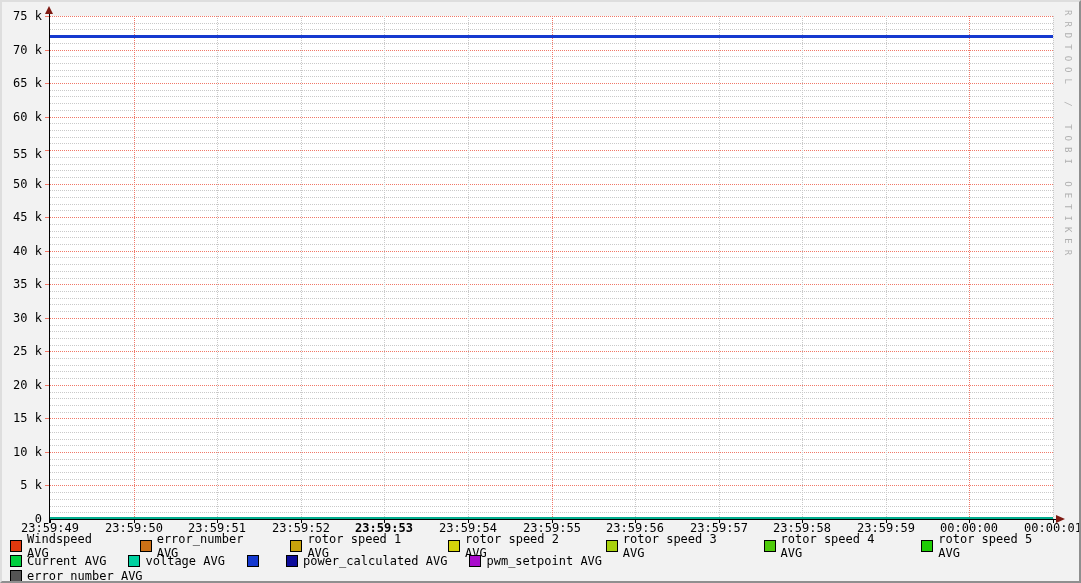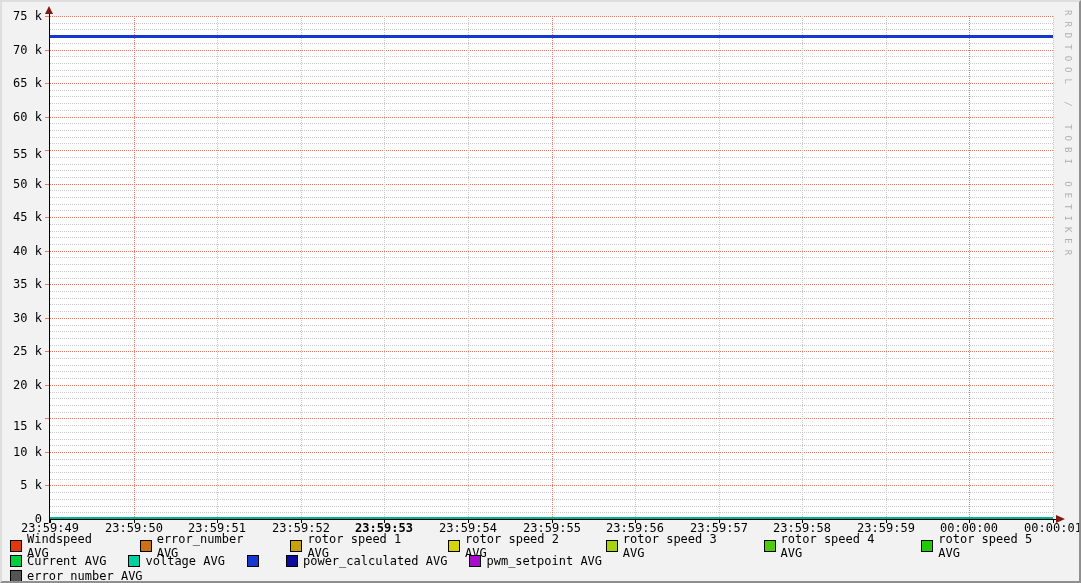--- a/index.html
+++ b/index.html
@@ -165,21 +165,21 @@
       <div class="ylabel" style="top: 74px;">65 k</div>
       <div class="ylabel" style="top: 108px;">60 k</div>
       <div class="ylabel" style="top: 145px;">55 k</div>
       <div class="ylabel" style="top: 175px;">50 k</div>
       <div class="ylabel" style="top: 208px;">45 k</div>
       <div class="ylabel" style="top: 242px;">40 k</div>
       <div class="ylabel" style="top: 275px;">35 k</div>
       <div class="ylabel" style="top: 309px;">30 k</div>
       <div class="ylabel" style="top: 342px;">25 k</div>
       <div class="ylabel" style="top: 376px;">20 k</div>
-      <div class="ylabel" style="top: 409px; margin-top: 8px;">15 k</div>
+      <div class="ylabel" style="top: 409px;">15 k</div>
       <div class="ylabel" style="top: 443px;">10 k</div>
       <div class="ylabel" style="top: 476px;">5 k</div>
       <div class="ylabel" style="top: 510px;">0</div>
     </div>
   <div id="xlabels">
       <div class="xlabel" style="left: 48px; top: 520px;">23:59:49</div>
       <div class="xlabel" style="left: 132px; top: 520px;">23:59:50</div>
       <div class="xlabel" style="left: 215px; top: 520px;">23:59:51</div>
       <div class="xlabel" style="left: 299px; top: 520px;">23:59:52</div>
       <div class="xlabel" style="left: 382px; top: 520px; font-weight: bold;">23:59:53</div>

